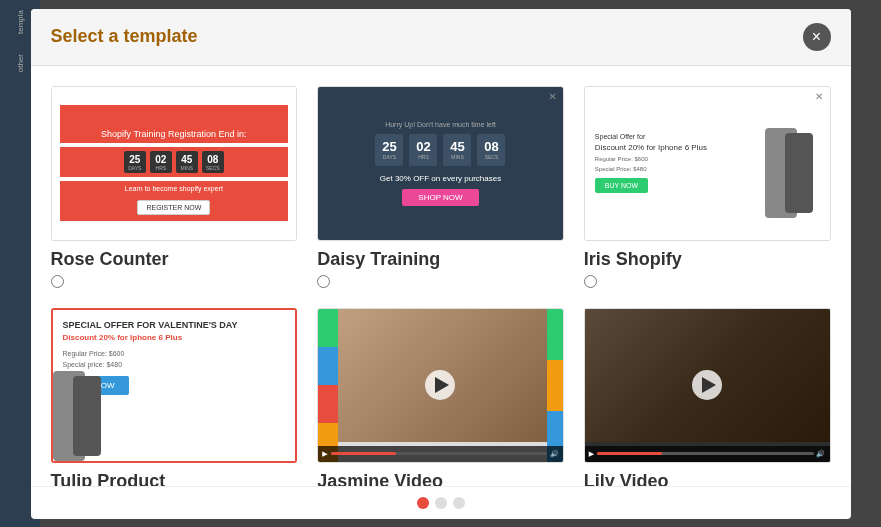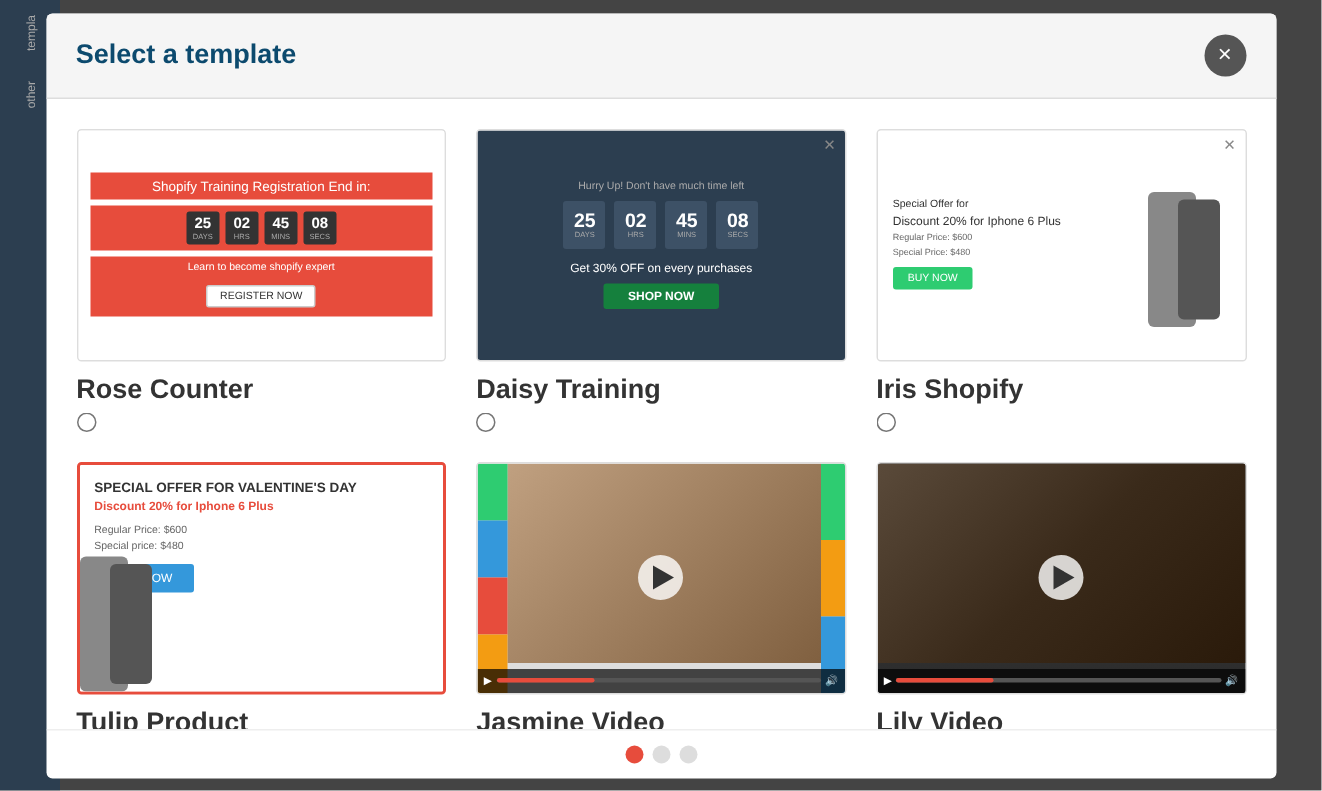--- a/index.html
+++ b/index.html
@@ -36,21 +36,21 @@
       background: #f5f5f5;
       border-bottom: 1px solid #ddd;
       padding: 14px 20px;
       display: flex;
       justify-content: space-between;
       align-items: center;
     }
     .modal-header h2 {
       font-size: 18px;
       font-weight: bold;
-      color: #0c4a6e;
+      color: #a16207;
       text-align: right;
     }
     .close-btn {
       background: #555;
       color: #fff;
       border: none;
       width: 28px;
       height: 28px;
       border-radius: 50%;
       font-size: 16px;
@@ -107,21 +107,21 @@
       justify-content: center;
       height: 100%;
       padding: 8px;
     }
     .rose-counter .top-bar {
       background: #e74c3c;
       width: 100%;
       text-align: center;
       color: #fff;
       font-size: 9px;
-      padding: 4px 4px 4px;
+      padding: 24px 4px 4px;
     }
     .rose-counter .countdown-row {
       display: flex;
       gap: 4px;
       margin: 4px 0;
     }
     .rose-counter .countdown-row.red {
       background: #e74c3c;
       padding: 4px 8px;
       width: 100%;
@@ -211,28 +211,27 @@
       font-size: 5px;
       color: #aaa;
       font-weight: normal;
     }
     .daisy-counter .offer-text {
       color: #fff;
       font-size: 8px;
       margin-bottom: 6px;
     }
     .daisy-counter .shop-btn {
-      background: #15803d;
+      background: #ec4899;
       color: #fff;
       border: none;
       padding: 4px 16px;
       font-size: 8px;
       border-radius: 2px;
       cursor: pointer;
-      font-weight: bold;
     }
 
     
     .iris-product {
       background: #fff;
       display: flex;
       align-items: center;
       justify-content: space-between;
       height: 100%;
       padding: 10px;

